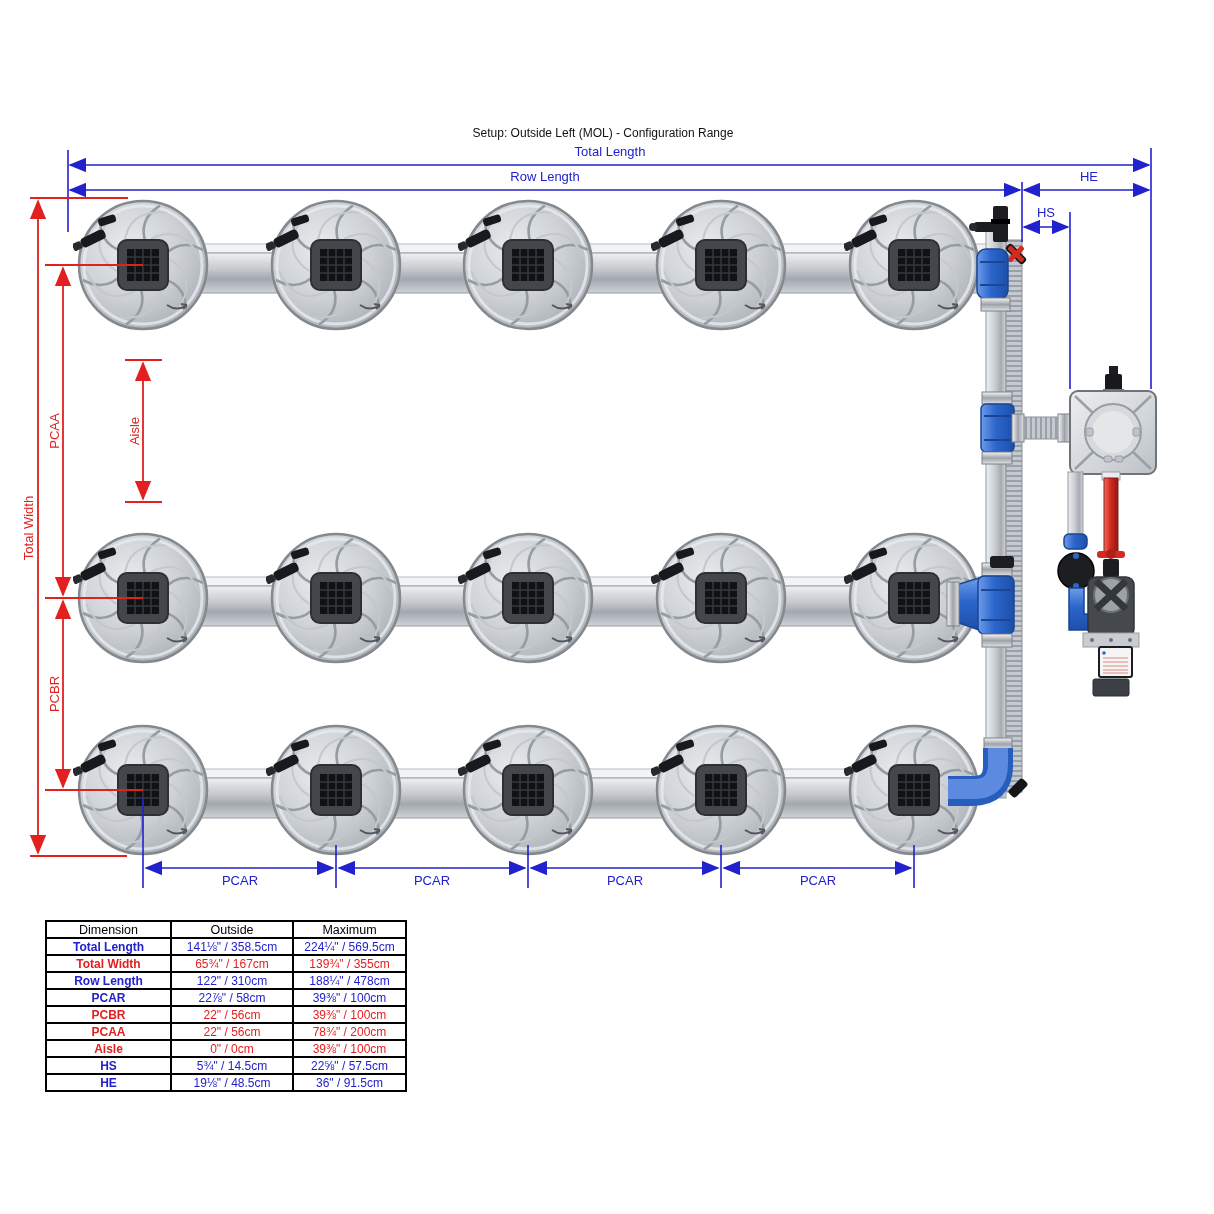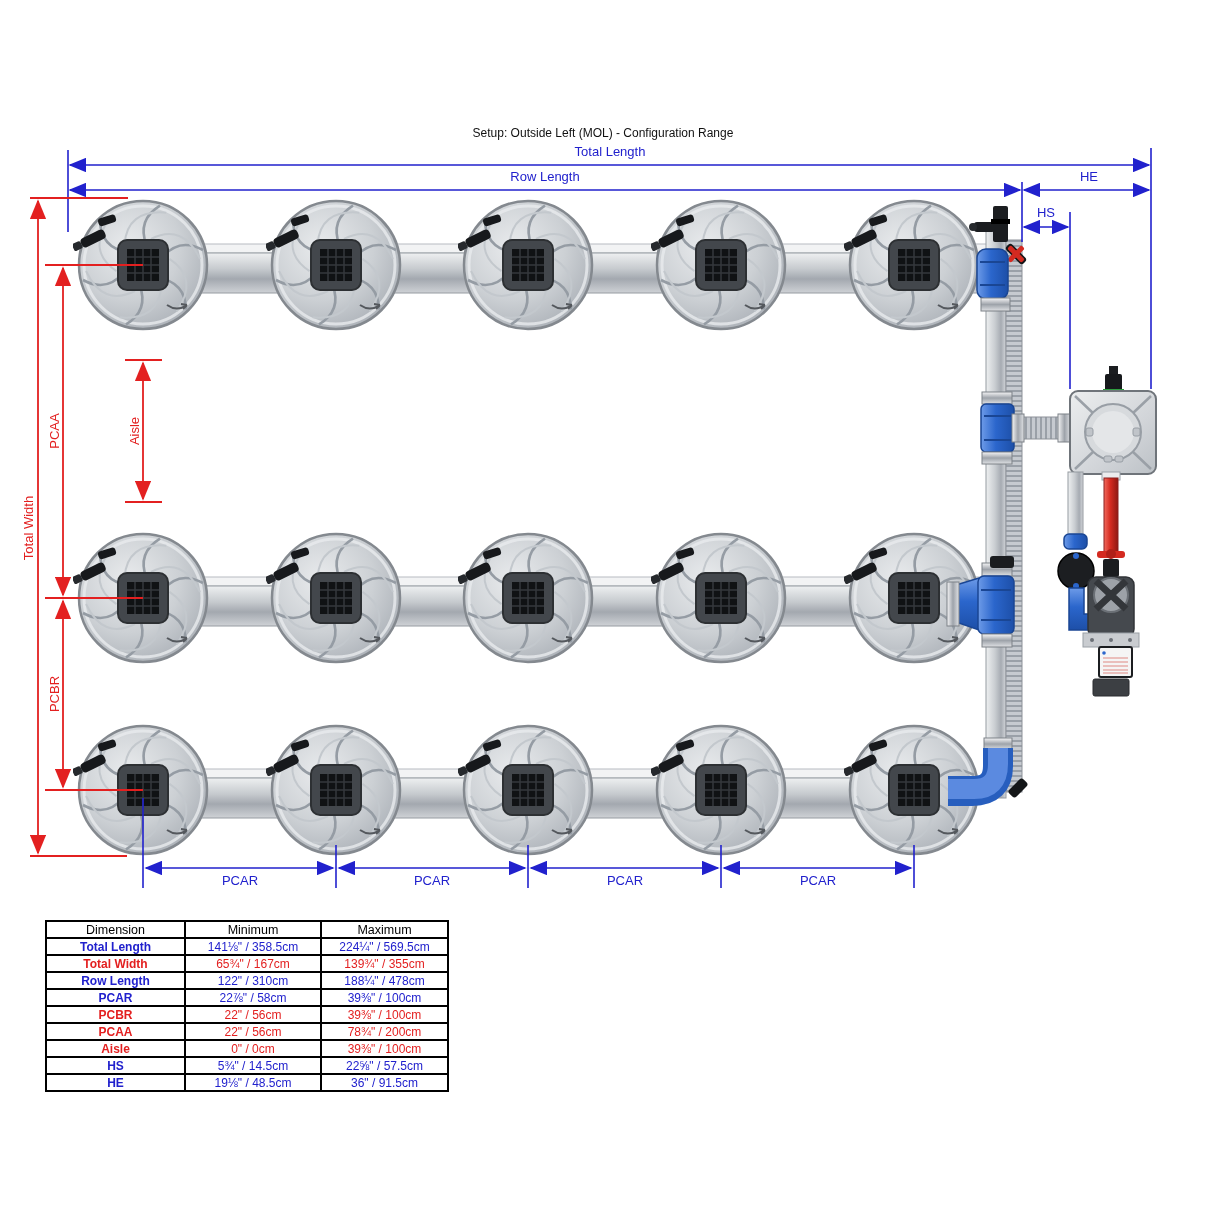--- a/index.html
+++ b/index.html
@@ -7,21 +7,21 @@
           font-family:"Liberation Sans","DejaVu Sans",sans-serif;}
   .abs{position:absolute;}
   .ctr{transform:translate(-50%,-50%);}
   .rot{transform:translate(-50%,-50%) rotate(-90deg);}
   #title{left:607px;top:112px;font-size:22px;font-weight:bold;letter-spacing:2px;color:#74c044;white-space:nowrap;}
   #subtitle{left:603px;top:133px;font-size:12px;color:#111;white-space:nowrap;}
   .dim-b{color:#2121cd;font-size:13px;white-space:nowrap;}
   .dim-r{color:#e32020;font-size:13px;white-space:nowrap;}
   #spec-table{position:absolute;left:45px;top:920px;border-collapse:collapse;
               font-size:12px;table-layout:fixed;}
-  #spec-table td,#spec-table th{border:2px solid #000;height:15px;padding:0 14px;text-align:center;
+  #spec-table td,#spec-table th{border:2px solid #000;height:15px;padding:0 7px;text-align:center;
               overflow:hidden;white-space:nowrap;}
   #spec-table th{font-weight:normal;color:#000;font-size:12.5px;}
   #spec-table .c0{width:109px;} #spec-table .c1{width:106px;} #spec-table .c2{width:97px;}
   tr.blue td{color:#2121cd;} tr.red td{color:#e32020;}
   #spec-table td.lbl{font-weight:bold;}
   svg{display:block;}
 </style>
 </head>
 <body>
 
@@ -307,21 +307,21 @@
 
   <div class="abs ctr dim-b" style="left:240px;top:880px">PCAR</div>
   <div class="abs ctr dim-b" style="left:432px;top:880px">PCAR</div>
   <div class="abs ctr dim-b" style="left:625px;top:880px">PCAR</div>
   <div class="abs ctr dim-b" style="left:818px;top:880px">PCAR</div>
 
   <table id="spec-table">
     <tbody>
       <tr>
         <th class="c0">Dimension</th>
-        <th class="c1">Minimum</th>
+        <th class="c1">Outside</th>
         <th class="c2">Maximum</th>
       </tr>
       <tr class="blue">
         <td class="lbl">Total Length</td>
         <td>141⅛" / 358.5cm</td>
         <td>224¼" / 569.5cm</td>
       </tr>
       <tr class="red">
         <td class="lbl">Total Width</td>
         <td>65¾" / 167cm</td>

